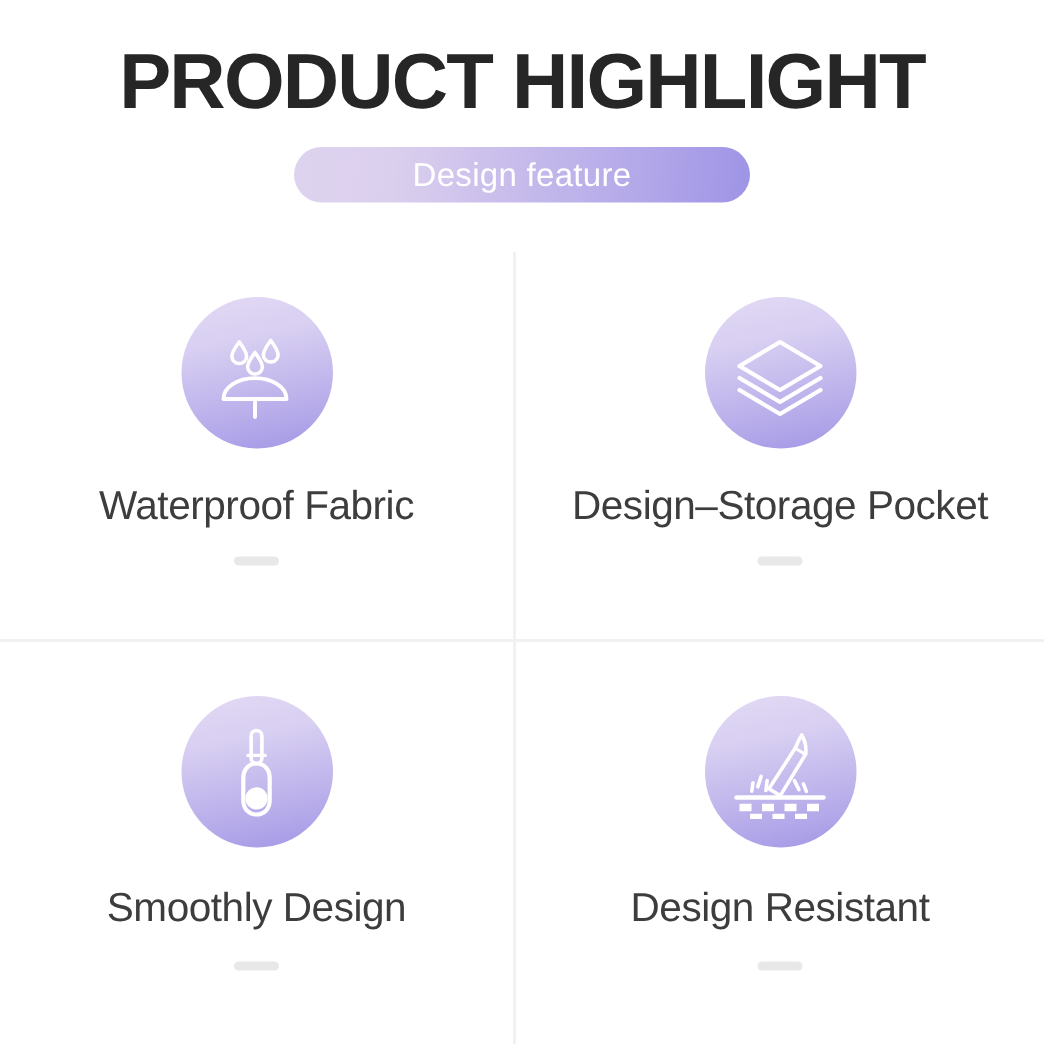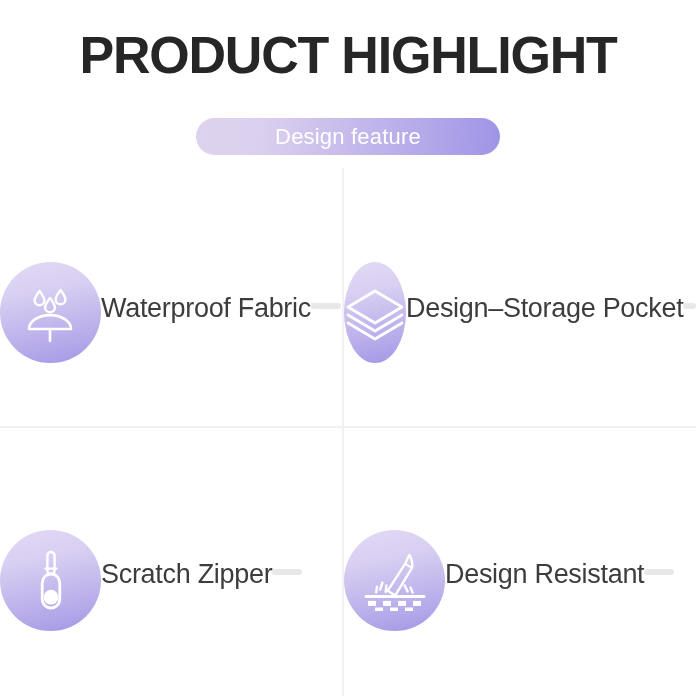--- a/index.html
+++ b/index.html
@@ -53,21 +53,20 @@
 
   .badge-pill {
     width: 304px;
     height: 37px;
     border-radius: 19px;
     background: linear-gradient(95deg, #ded3ee 0%, #dbcfee 22%, #b6abe9 72%, #9e94e6 100%);
     display: flex;
     align-items: center;
     justify-content: center;
     box-sizing: border-box;
-    margin-top: 20px;
   }
 
   .badge-label {
     font-size: 22px;
     line-height: 24px;
     color: #ffffff;
     font-weight: 400;
     letter-spacing: 0.2px;
     white-space: nowrap;
   }
@@ -80,21 +79,21 @@
     width: 696px;
     height: 528px;
     display: grid;
     grid-template-columns: 344px 352px;
     grid-template-rows: 260px 268px;
   }
 
   .cell {
     position: relative;
     display: flex;
-    flex-direction: row;
+    flex-direction: column;
     align-items: center;
     box-sizing: border-box;
   }
   .cell.border-right { border-right: 2px solid #f1f1f1; }
   .cell.border-bottom { border-bottom: 2px solid #f1f1f1; }
 
   .icon-circle {
     width: 101px;
     height: 101px;
     border-radius: 50%;
@@ -192,21 +191,21 @@
             <rect x="27.4" y="3" width="7.2" height="22" rx="3.6" stroke="#ffffff" stroke-width="2.4" fill="none"></rect>
 
             <path d="M25.2 19.6 L36.8 19.6" stroke="#ffffff" stroke-width="2.2" stroke-linecap="round"></path>
 
             <path d="M31 25 C25.4 25 22.2 29.6 22.2 34.6 L22.2 49.6 C22.2 55.4 26.2 59 31 59 C35.8 59 39.8 55.4 39.8 49.6 L39.8 34.6 C39.8 29.6 36.6 25 31 25 Z" stroke="#ffffff" stroke-width="2.8" stroke-linejoin="round" fill="none"></path>
 
             <circle cx="31" cy="48.2" r="7.4" fill="#ffffff"></circle>
           </svg>
         </span>
       </div>
-      <div class="feature-label">Scratch Zipper</div>
+      <div class="feature-label">Smoothly Design</div>
       <div class="dash"></div>
     </div>
 
     <div class="cell row2">
       <div class="icon-circle">
         <span>
           <svg width="62" height="62" viewBox="0 0 62 62" fill="none" aria-hidden="true">
 
             <path d="M45.5 6 C47.6 9.6 48.6 14.2 48.2 18.6 L31.2 46.4 L23.6 41.8 L41.4 14.4 C42.6 11.2 44 8.2 45.5 6 Z" stroke="#ffffff" stroke-width="2.4" stroke-linejoin="round" fill="none"></path>
 

